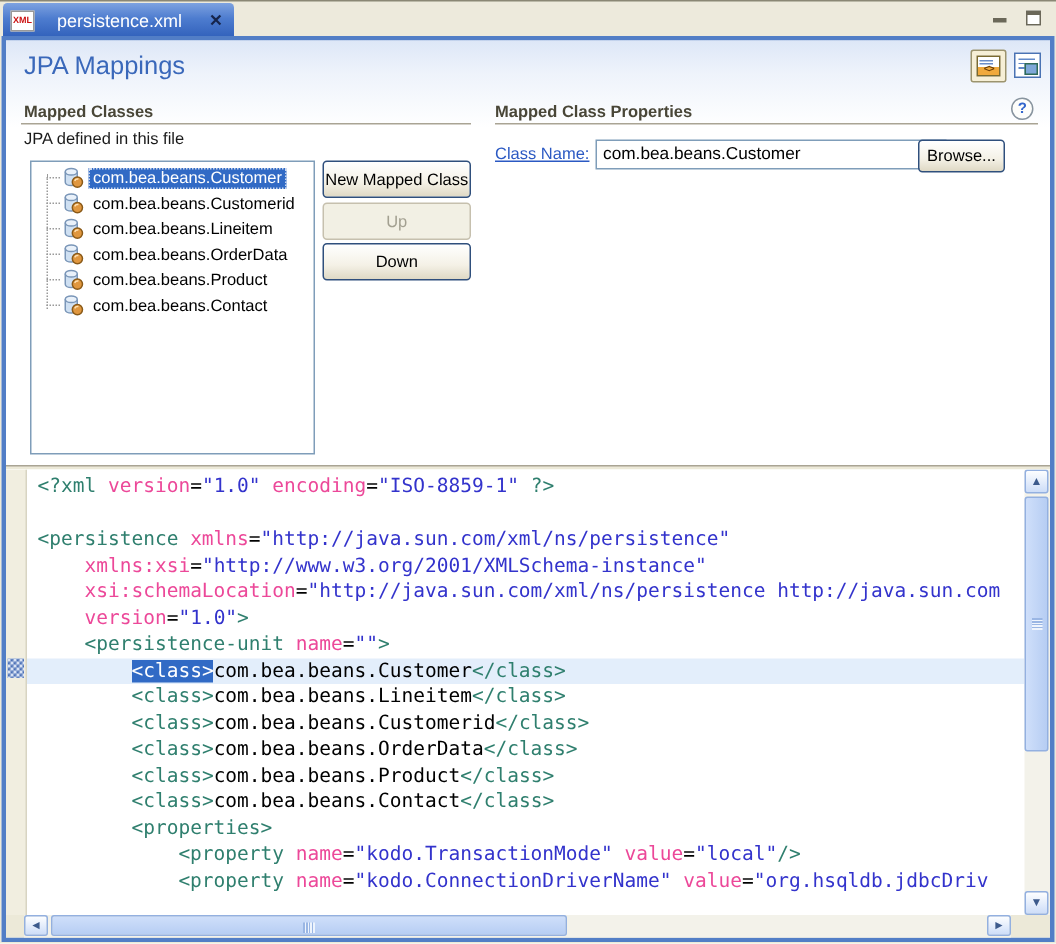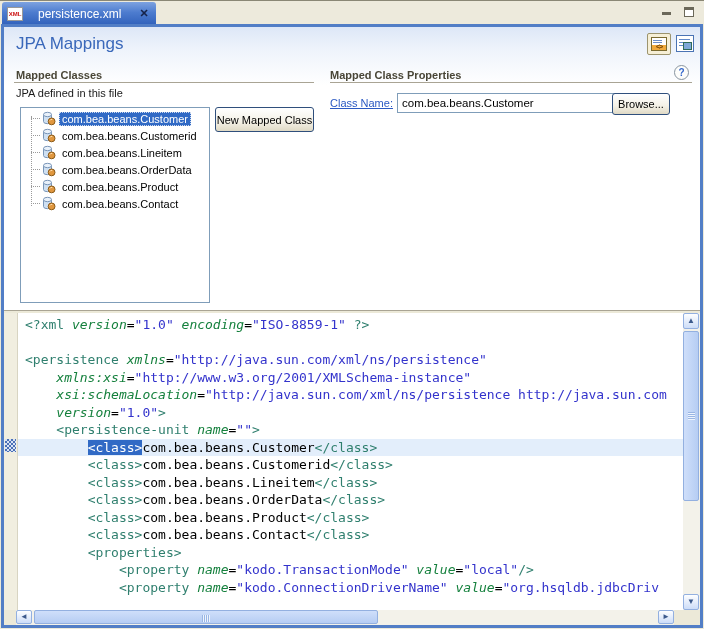--- a/index.html
+++ b/index.html
@@ -89,21 +89,21 @@
   .src-pane { flex:1; display:flex; background:#fff; overflow:hidden; position:relative; }
   .ruler { width:14px; background:#f1eee0; border-right:1px solid #d8d4c2; position:relative; flex:none; }
   .marker { position:absolute; left:1px; top:126px; width:11px; height:13px; background:#d9e3f4;
     background-image:linear-gradient(45deg,#4a6fb5 25%,transparent 25%,transparent 75%,#4a6fb5 75%),
                      linear-gradient(45deg,#4a6fb5 25%,transparent 25%,transparent 75%,#4a6fb5 75%);
     background-size:4px 4px; background-position:0 0,2px 2px; }
   .code { flex:1; overflow:hidden; padding:3px 0 0 7px; position:relative;
           font-family:"DejaVu Sans Mono", monospace; font-size:13px; line-height:17.5px; }
   .cline { height:17.5px; white-space:pre; }
   .cline.cur { background:#e3eefb; margin-left:-7px; padding-left:7px; }
-  .tk-g { color:#2f7f6e; } .tk-a { color:#15803d;font-style:italic; } .tk-v { color:#3333cc; } .tk-t { color:#000; }
+  .tk-g { color:#2f7f6e; } .tk-a { color:#ec4899; } .tk-v { color:#3333cc; } .tk-t { color:#000; }
   .tk-s { background:#316ac5; color:#fff; }
 
   
   .vscroll { width:17px; flex:none; background:#f3f2ea; position:relative; }
   .sbtn { position:absolute; left:0; width:16px; height:16px;
           background:linear-gradient(180deg,#fdfeff,#cdddf8); border:1px solid #93b0e0; border-radius:2px;
           color:#3c5a8c; font-size:8px; text-align:center; line-height:14px; }
   .vthumb { position:absolute; left:0; top:18px; width:16px; height:170px; border:1px solid #93b0e0;
             border-radius:2px; background:linear-gradient(90deg,#cfdffa,#b6cdf3); }
   .vthumb::after { content:""; position:absolute; left:4px; top:50%; width:7px; height:8px; margin-top:-4px;
@@ -214,20 +214,22 @@
               <ellipse cx="6.5" cy="3.5" rx="4" ry="2.2" fill="#e9f1fa" stroke="#7a96b8"></ellipse>
               <circle cx="10.6" cy="10.4" r="3.4" fill="#e0973f" stroke="#8a5a18"></circle>
               <path d="M8.8 9.6 a2.2 2.2 0 0 1 2.5-1.2" stroke="#ffe0b0" fill="none"></path>
             </svg>
             <span class="lbl">com.bea.beans.Contact</span>
           </li>
       </ul>
     </div>
 
     <button class="xpbtn" style="left:211px;top:80px;">New Mapped Class</button>
+    <button class="xpbtn dis" style="left:211px;top:108px;">Up</button>
+    <button class="xpbtn" style="left:211px;top:135px;">Down</button>
 
     <div class="sec-head" style="left:326px;top:42px;">Mapped Class Properties</div>
     <div class="sec-sep" style="left:326px;top:55px;width:362px;"></div>
     <div class="help">?</div>
     <span class="cn-label">Class Name:</span>
     <input class="cn-input" type="text" value="com.bea.beans.Customer" style="">
     <button class="browse-btn">Browse...</button>
   </div>
 
   <div class="sash"></div>
@@ -238,22 +240,22 @@
     </div>
     <div class="code">
       <div class="cline"><span class="tk-g">&lt;?xml </span><span class="tk-a">version</span><span class="tk-t">=</span><span class="tk-v">"1.0"</span><span class="tk-t"> </span><span class="tk-a">encoding</span><span class="tk-t">=</span><span class="tk-v">"ISO-8859-1"</span><span class="tk-g"> ?&gt;</span></div>
       <div class="cline"></div>
       <div class="cline"><span class="tk-g">&lt;persistence </span><span class="tk-a">xmlns</span><span class="tk-t">=</span><span class="tk-v">"http://java.sun.com/xml/ns/persistence"</span></div>
       <div class="cline"><span class="tk-t">    </span><span class="tk-a">xmlns:xsi</span><span class="tk-t">=</span><span class="tk-v">"http://www.w3.org/2001/XMLSchema-instance"</span></div>
       <div class="cline"><span class="tk-t">    </span><span class="tk-a">xsi:schemaLocation</span><span class="tk-t">=</span><span class="tk-v">"http://java.sun.com/xml/ns/persistence http://java.sun.com</span></div>
       <div class="cline"><span class="tk-t">    </span><span class="tk-a">version</span><span class="tk-t">=</span><span class="tk-v">"1.0"</span><span class="tk-g">&gt;</span></div>
       <div class="cline"><span class="tk-t">    </span><span class="tk-g">&lt;persistence-unit </span><span class="tk-a">name</span><span class="tk-t">=</span><span class="tk-v">""</span><span class="tk-g">&gt;</span></div>
       <div class="cline cur"><span class="tk-t">        </span><span class="tk-s">&lt;class&gt;</span><span class="tk-t">com.bea.beans.Customer</span><span class="tk-g">&lt;/class&gt;</span></div>
+      <div class="cline"><span class="tk-t">        </span><span class="tk-g">&lt;class&gt;</span><span class="tk-t">com.bea.beans.Lineitem</span><span class="tk-g">&lt;/class&gt;</span></div>
       <div class="cline"><span class="tk-t">        </span><span class="tk-g">&lt;class&gt;</span><span class="tk-t">com.bea.beans.Customerid</span><span class="tk-g">&lt;/class&gt;</span></div>
-      <div class="cline"><span class="tk-t">        </span><span class="tk-g">&lt;class&gt;</span><span class="tk-t">com.bea.beans.Lineitem</span><span class="tk-g">&lt;/class&gt;</span></div>
       <div class="cline"><span class="tk-t">        </span><span class="tk-g">&lt;class&gt;</span><span class="tk-t">com.bea.beans.OrderData</span><span class="tk-g">&lt;/class&gt;</span></div>
       <div class="cline"><span class="tk-t">        </span><span class="tk-g">&lt;class&gt;</span><span class="tk-t">com.bea.beans.Product</span><span class="tk-g">&lt;/class&gt;</span></div>
       <div class="cline"><span class="tk-t">        </span><span class="tk-g">&lt;class&gt;</span><span class="tk-t">com.bea.beans.Contact</span><span class="tk-g">&lt;/class&gt;</span></div>
       <div class="cline"><span class="tk-t">        </span><span class="tk-g">&lt;properties&gt;</span></div>
       <div class="cline"><span class="tk-t">            </span><span class="tk-g">&lt;property </span><span class="tk-a">name</span><span class="tk-t">=</span><span class="tk-v">"kodo.TransactionMode"</span><span class="tk-t"> </span><span class="tk-a">value</span><span class="tk-t">=</span><span class="tk-v">"local"</span><span class="tk-g">/&gt;</span></div>
       <div class="cline"><span class="tk-t">            </span><span class="tk-g">&lt;property </span><span class="tk-a">name</span><span class="tk-t">=</span><span class="tk-v">"kodo.ConnectionDriverName"</span><span class="tk-t"> </span><span class="tk-a">value</span><span class="tk-t">=</span><span class="tk-v">"org.hsqldb.jdbcDriv</span></div>
     </div>
     <div class="vscroll">
       <div class="sbtn" style="top:0;">▲</div>
       <div class="vthumb"></div>

